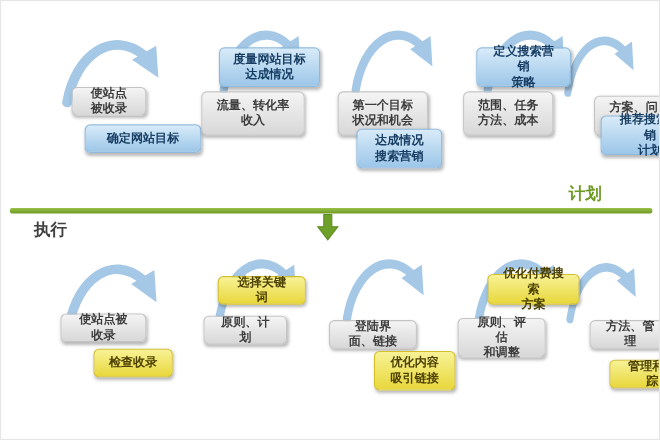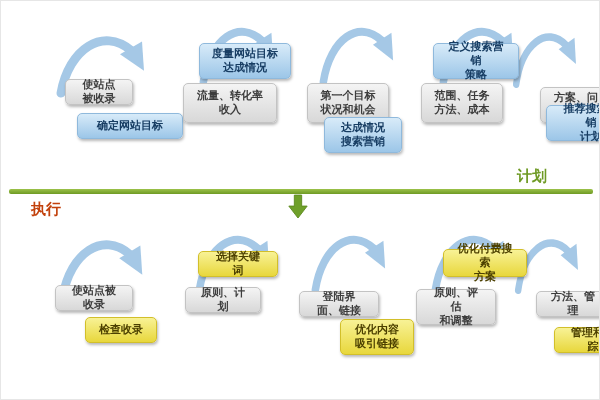--- a/index.html
+++ b/index.html
@@ -17,21 +17,21 @@
   .box.gray{background:linear-gradient(to bottom,#f4f4f4,var(--gray-box,#d8d8d8));border:1px solid #c3c3c3;color:#3c3c3c;}
   .box.blue{background:linear-gradient(to bottom,#d8ebf9,var(--blue-box,#9cc6e8));border:1px solid #8fb9dc;color:#173d63;}
   .box.yellow{background:linear-gradient(to bottom,#f8f296,var(--yellow-box,#e8d73c));border:1px solid #d2bf2a;color:#4c4000;}
   .swoosh{position:absolute;z-index:1;}
   .swoosh-arc{fill:none;stroke:var(--arrow-blue,#a5c8e6);stroke-width:9;stroke-linecap:round;}
   .swoosh-head{fill:var(--arrow-blue,#a5c8e6);}
   .divider{position:absolute;left:8px;top:188px;width:584px;height:5px;border-radius:2px;z-index:2;
     background:linear-gradient(to bottom,#9cc24a,var(--divider-green,#6e9a24));}
   .section-label{position:absolute;font-size:15px;font-weight:bold;z-index:4;}
   .label-plan{left:516px;top:166px;color:var(--divider-green,#6e9a24);}
-  .label-execute{left:30px;top:199px;color:#c2410c;}
+  .label-execute{left:30px;top:199px;color:#404040;}
   .down-arrow{position:absolute;left:286px;top:193px;z-index:4;}
 </style>
 </head>
 <body>
 
 <div class="canvas">
 
   <svg class="swoosh" style="left:50px;top:24px;width:100px;height:76px" viewBox="0 0 100 78" preserveAspectRatio="none">
     <path class="swoosh-arc" d="M10 70 C 18 24, 52 2, 80 26"></path>
       <path class="swoosh-head" d="M69 30 L91 17 L93 47 Z"></path>

